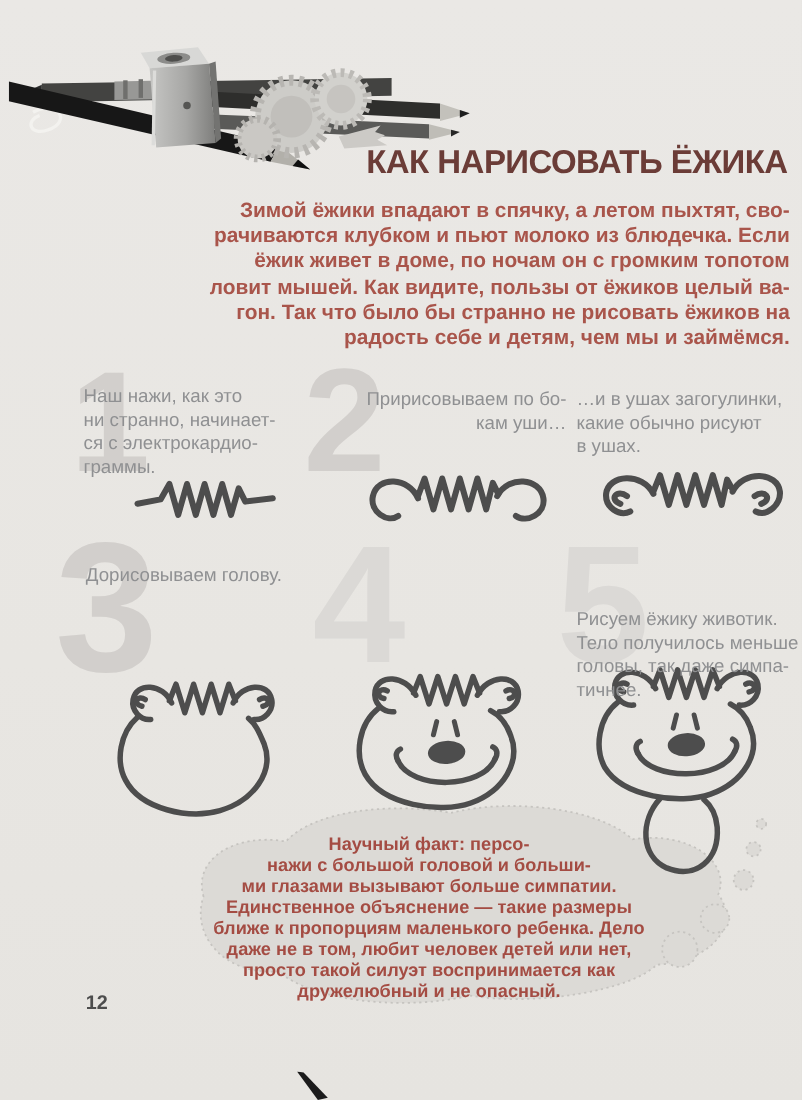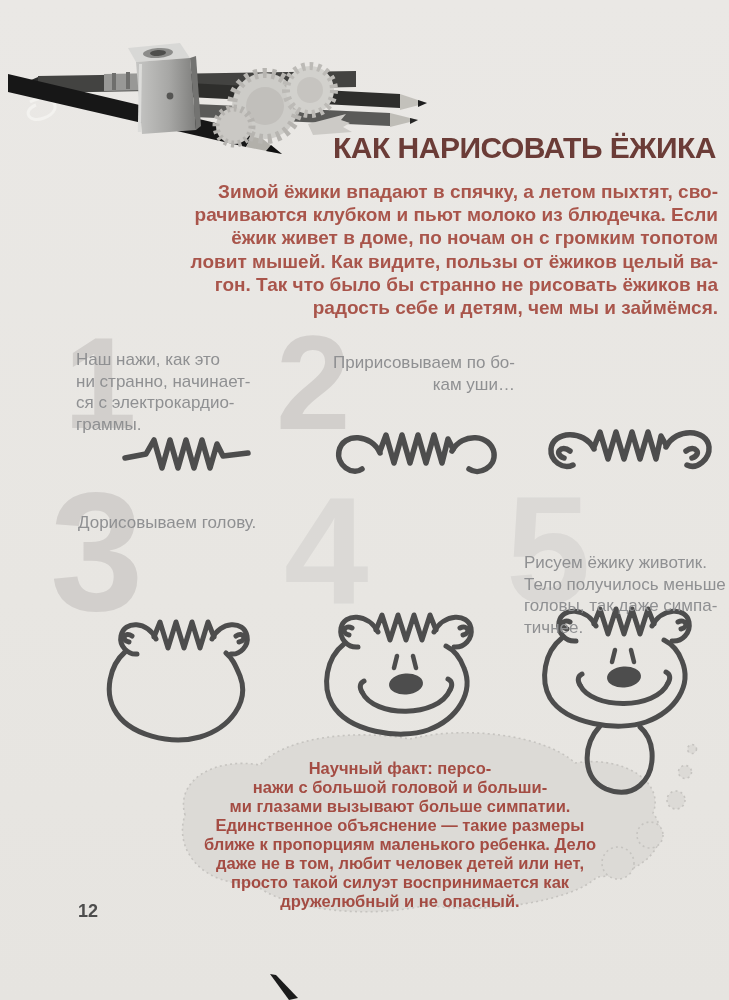--- a/index.html
+++ b/index.html
@@ -35,21 +35,21 @@
   #step-5-text{left:524px;top:508px;width:205px;margin-top:44px;}
   .drawing{z-index:1;}
   #draw-1{left:120px;top:434px;}
   #draw-2{left:328px;top:426px;}
   #draw-3{left:540px;top:424px;}
   #draw-4{left:104px;top:612px;}
   #draw-5{left:318px;top:606px;}
   #draw-6{left:538px;top:600px;}
   #cloud{left:145px;top:725px;}
   #cloud-text{
-    left:150px;top:759px;width:500px;text-align:center;
+    left:140px;top:759px;width:500px;text-align:center;
     font-size:16.5px;font-weight:bold;line-height:19px;z-index:3;
   }
   #page-num{left:78px;top:901px;font-size:18px;font-weight:bold;}
   #scan-mark{left:258px;top:974px;}
 </style>
 </head>
 <body>
 
 <div id="page">
 
@@ -114,20 +114,23 @@
   <div id="num-3" class="abs numeral" style="color:#d2cfcc">3</div>
   <div id="num-4" class="abs numeral" style="color:#dbd9d6">4</div>
   <div id="num-5" class="abs numeral" style="color:#dbd9d6">5</div>
 
   <div id="step-1-text" class="abs pre step-text" style="color:#8f9092">Наш нажи, как это
 ни странно, начинает-
 ся с электрокардио-
 граммы.</div>
   <div id="step-2-text" class="abs pre step-text" style="color:#8f9092">Пририсовываем по бо-
 кам уши…</div>
+  <div id="step-2b-text" class="abs pre step-text" style="color:#8f9092">…и в ушах загогулинки,
+какие обычно рисуют
+в ушах.</div>
   <div id="step-3-text" class="abs pre step-text" style="color:#8f9092">Дорисовываем голову.</div>
   <div id="step-5-text" class="abs pre step-text" style="color:#8f9092">Рисуем ёжику животик.
 Тело получилось меньше
 головы, так даже симпа-
 тичнее.</div>
 
   <svg id="draw-1" class="abs drawing" width="135" height="42" viewBox="0 0 135 42">
     <polyline points="5,24 26,20 34,6 42,34 50,6 58,34 66,6 74,34 82,6 90,34 97,10 103,22 128,19" fill="none" stroke="#4d4d4d" stroke-width="5.5" stroke-linecap="round" stroke-linejoin="round"></polyline>
   </svg>
 

